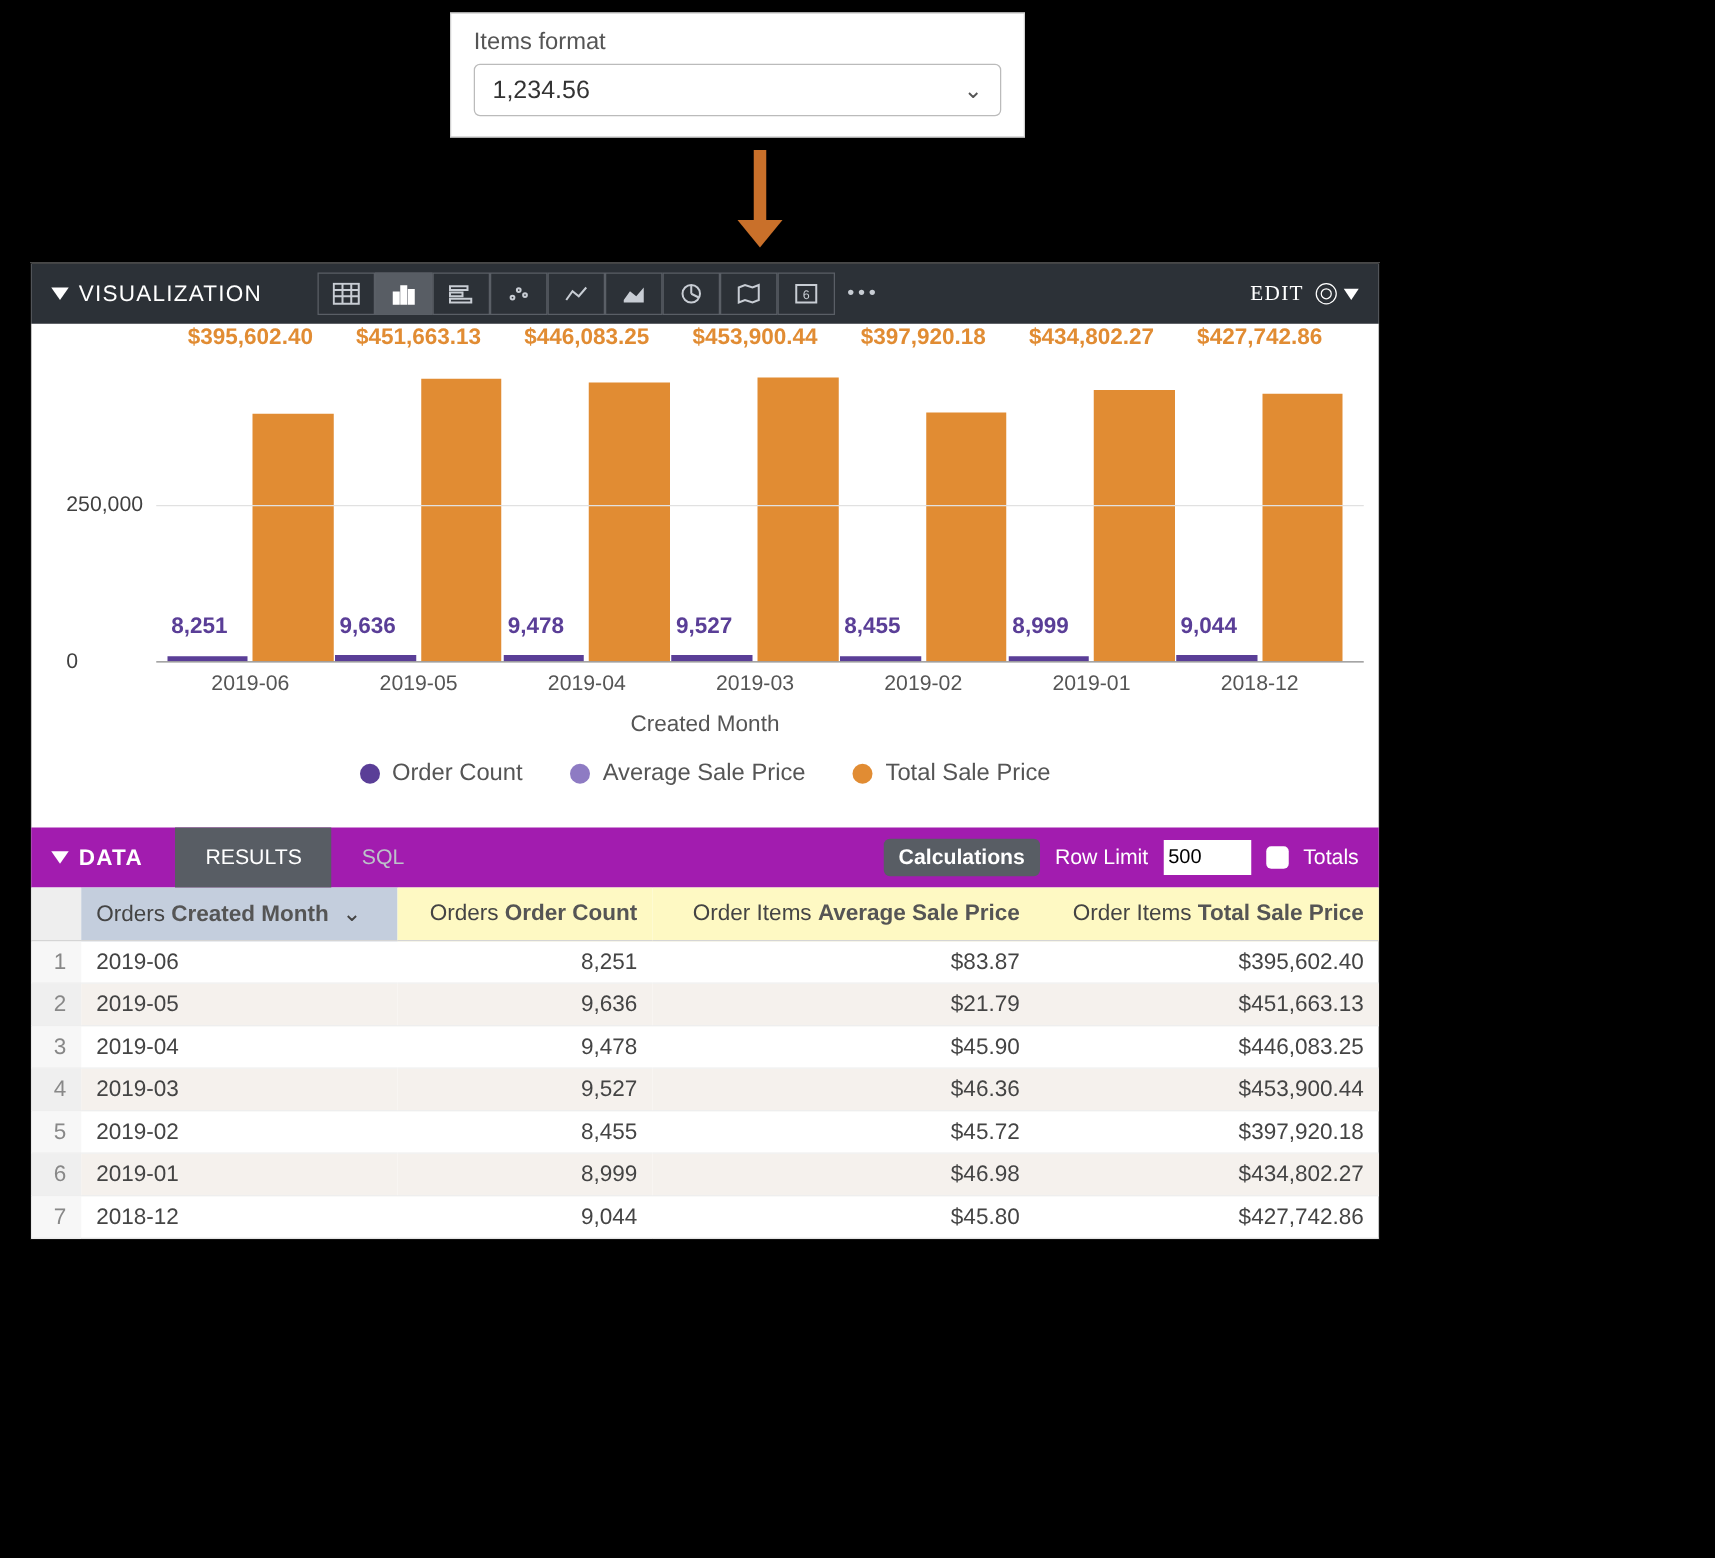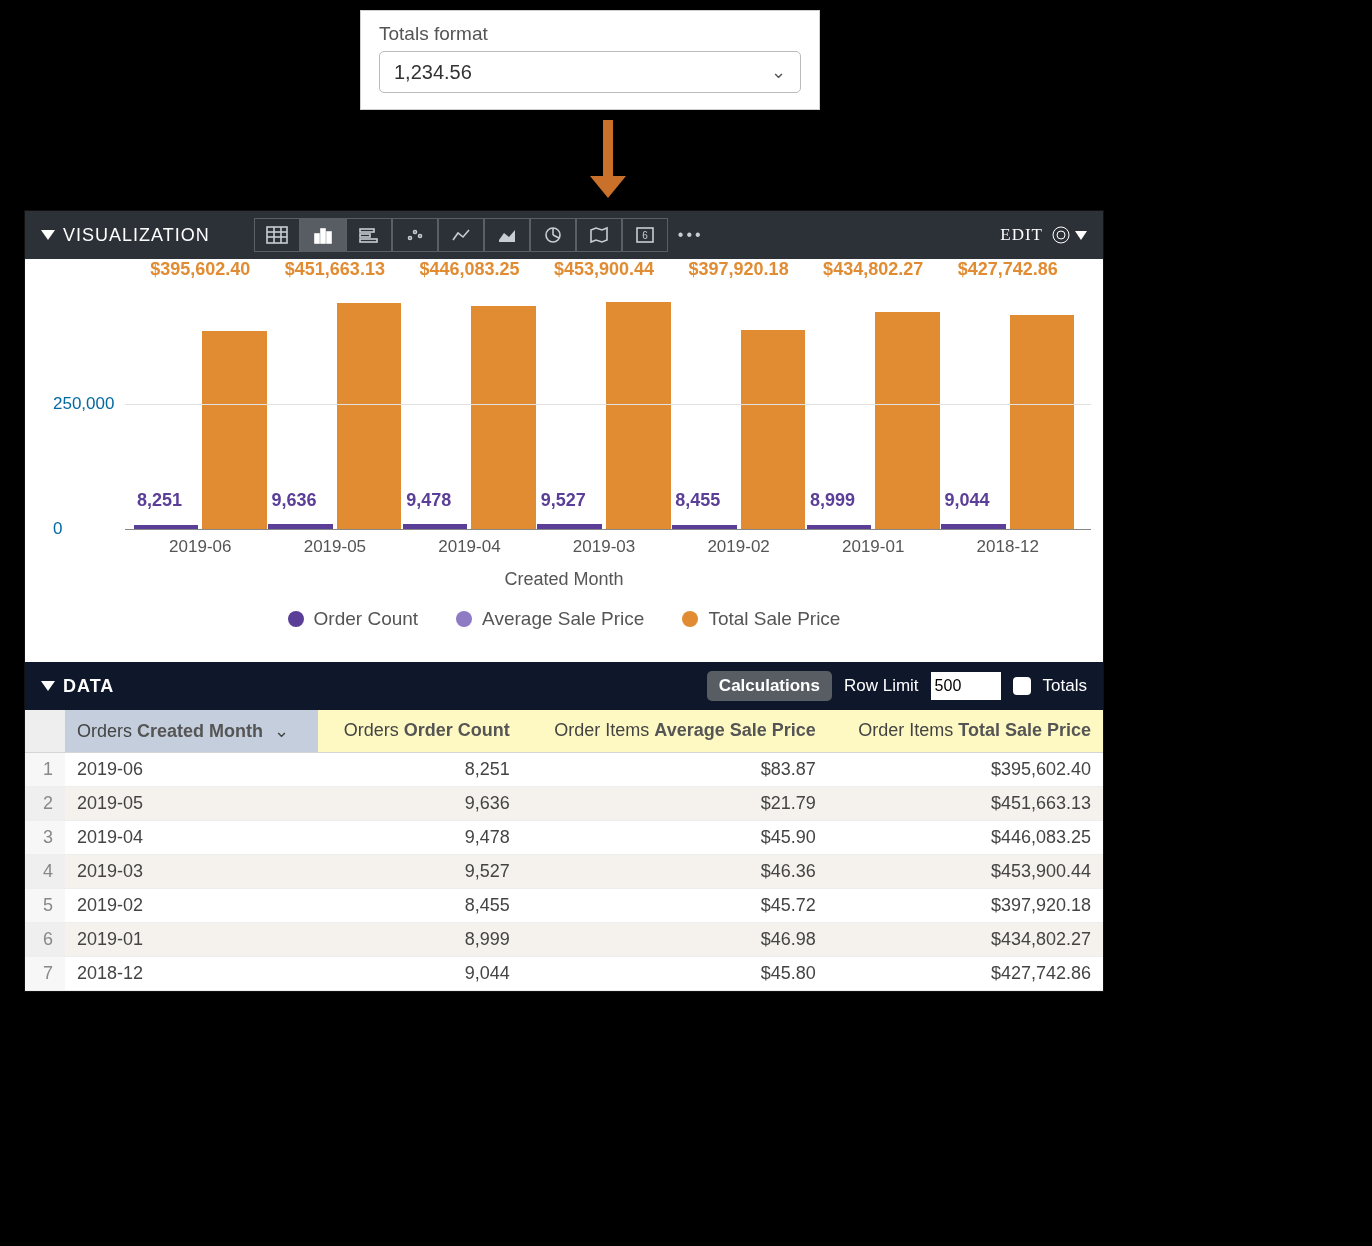--- a/index.html
+++ b/index.html
@@ -33,40 +33,40 @@
 
   .vis-right { margin-left:auto; display:flex; align-items:center; gap:8px;font-family:Liberation Serif, serif; }
   .vis-edit { color:#fff; font-size:17px; letter-spacing:1px; }
   .gear-caret { display:flex; align-items:center; gap:4px; color:#fff; }
   .gear-caret svg { stroke:#fff; fill:none; }
   .gear-caret .tri2 { width:0; height:0; border-left:6px solid transparent; border-right:6px solid transparent; border-top:9px solid #fff; }
 
   
   .chart-box { padding: 20px 28px 10px; }
   .y-axis { position:relative; height: 250px; }
-  .y-tick { position:absolute; left:0; font-size:17px; color:#0369a1; }
+  .y-tick { position:absolute; left:0; font-size:17px; color:#404040; }
   .y-tick .line { position:absolute; left:72px; width: 966px; border-top:1px solid #e1e1e1; top:10px;}
   .y-tick.zero .line { border-top:1px solid #888; }
   .plot { position:absolute; left:80px; top:0; right:0; bottom:0; display:flex; }
   .group { flex:1; display:flex; align-items:flex-end; justify-content:center; gap:4px; position:relative; height:100%; }
   .bar { width:48%; }
   .bar.small { background:#5a3e97; }
   .bar.big { background:#e18c33; }
   .lbl { position:absolute; font-weight:700; font-size:18px; white-space:nowrap; }
   .lbl.small { color:#5a3e97; bottom: 18px; left: 4px;}
   .lbl.big { color:#e18c33; top: -20px; left: 50%; transform: translateX(-50%); }
   .xticks { display:flex; margin-left:80px; }
   .xtick { flex:1; text-align:center; font-size:17px; color:#555; padding-top:8px; }
   .xlabel { text-align:center; font-size:18px; color:#555; padding:12px 0 10px;}
   .legend { display:flex; gap:38px; justify-content:center; padding: 8px 0 22px; font-size:19px; color:#555; }
   .legend-item { display:flex; align-items:center; gap:10px; }
   .swatch { width:16px; height:16px; border-radius:50%; }
 
   
-  .data-bar { background:#0f172a; color:#fff; height:48px; display:flex; align-items:center; padding:0 16px; }
+  .data-bar { background:#a21caf; color:#fff; height:48px; display:flex; align-items:center; padding:0 16px; }
   .data-tabs { display:flex; height:100%; margin-left: 26px; }
   .data-tab { padding: 0 24px; display:flex; align-items:center; color:#bcc2c9; font-size:17px; cursor:pointer;}
   .data-tab.active { background:#585d64; color:#fff; }
   .data-right { margin-left:auto; display:flex; align-items:center; gap:12px; font-size:17px;}
   .calc-btn { background:#585d64; border-radius:5px; padding:5px 12px; font-weight:700;}
   .row-limit-input { width:70px; height:28px; font-size:16px; padding:0 4px; border:none; }
   .totals-check { width:18px; height:18px; border-radius:4px; background:#fff; display:inline-block;}
 
   
   table.data { width:100%; border-collapse: collapse; font-size:18px; color:#444;}
@@ -79,21 +79,21 @@
   table.data tr.alt td { background:#f5f1ed; }
   table.data td.rownum { text-align:right; color:#888; background:#f7f7f7; }
   table.data tr.alt td.rownum { background:#efefef;}
   table.data td.num { text-align:right; }
   .sort-chev { display:inline-block; margin-left:6px; }
 </style>
 </head>
 <body>
 
 <div class="top-card">
-  <label>Totals format</label>
+  <label>Items format</label>
   <div class="num-select">
     <span>1,234.56</span>
     <span class="chev">⌄</span>
   </div>
 </div>
 
 <div class="down-arrow">
   <div class="stem"></div>
   <div class="head"></div>
 </div>
@@ -252,20 +252,24 @@
           <span class="swatch" style="background:#e18c33"></span>
           <span>Total Sale Price</span>
         </div>
       </div>
   </div>
 
   <div class="data-bar">
     <div class="title" style="display:flex;align-items:center;gap:8px;font-weight:700;letter-spacing:1px;font-size:18px;">
       <span class="tri" style="display:inline-block;width:0;height:0;border-left:7px solid transparent;border-right:7px solid transparent;border-top:10px solid #fff;"></span>
       <span>DATA</span>
+    </div>
+    <div class="data-tabs">
+      <div class="data-tab active">RESULTS</div>
+      <div class="data-tab">SQL</div>
     </div>
     <div class="data-right">
       <span class="calc-btn">Calculations</span>
       <span>Row Limit</span>
       <input class="row-limit-input" value="500" style="">
       <span class="totals-check"></span>
       <span>Totals</span>
     </div>
   </div>
 

